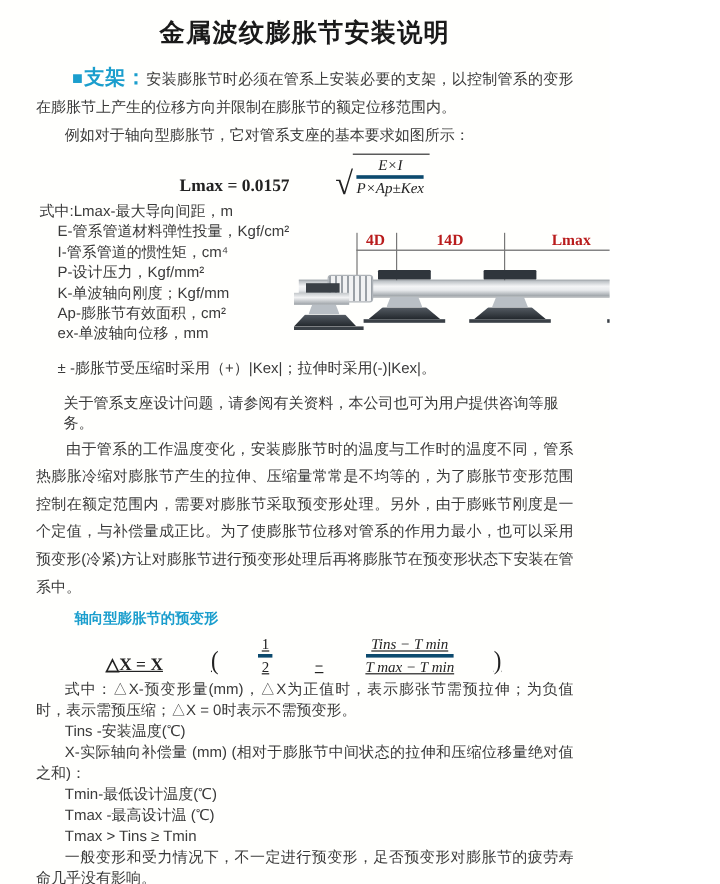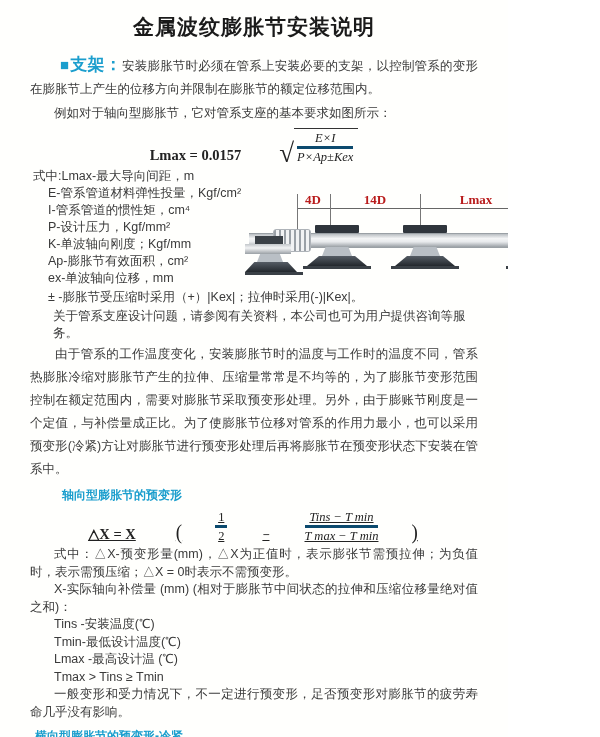--- a/index.html
+++ b/index.html
@@ -35,22 +35,22 @@
   .paren{font-size:19px;font-weight:normal;transform:scaleY(1.15);margin:0 2px;}
   .minus{margin:0 4px;font-weight:bold;}
   .f2{margin:5px 0 3px;text-decoration:underline;}
   .f3{margin:5px 0 0;}
   .f3 .frac{margin:0 5px;}
 
   
   .defs{margin:2px 30px 0 33px;line-height:17px;}
   .def-line{white-space:nowrap;}
   .def-line.sub{padding-left:15px;}
-  .def-line.pm{margin-top:2px;}
-  .def-line.svc{margin-top:2px;padding-left:20px;white-space:normal;}
+  .def-line.pm{margin-top:12px;}
+  .def-line.svc{margin-top:12px;padding-left:20px;white-space:normal;}
 
   
   .sec-head{margin:12px 30px 0;color:#1b9ecd;font-weight:bold;font-size:18px;line-height:22px;}
   .sec-head .sq{font-size:15px;margin-right:1px;}
   .body-para{margin:1px 30px 0;line-height:23px;text-align:justify;text-indent:25px;}
   .sub-head{margin:4px 0 0 62px;color:#1b9ecd;font-weight:bold;font-size:12px;line-height:20px;}
   .sub-head.lateral{margin:5px 0 0 35px;}
   .notes{margin:3px 30px 0;line-height:17.5px;}
   .note-line{text-indent:24px;text-align:justify;}
 
@@ -176,24 +176,24 @@
     </span>
     <span class="minus">−</span>
     <span class="frac it">
       <span class="num">Tins − T min</span>
       <span class="den">T max − T min</span>
     </span>
     <span class="paren">)</span>
   </div>
   <div class="notes">
     <div class="note-line">式中：△X-预变形量(mm)，△X为正值时，表示膨张节需预拉伸；为负值时，表示需预压缩；△X = 0时表示不需预变形。</div>
+    <div class="note-line">Tins -安装温度(℃)</div>
     <div class="note-line">X-实际轴向补偿量 (mm) (相对于膨胀节中间状态的拉伸和压缩位移量绝对值之和)：</div>
-    <div class="note-line">Tins -安装温度(℃)</div>
     <div class="note-line">Tmin-最低设计温度(℃)</div>
-    <div class="note-line">Lmax -最高设计温 (℃)</div>
+    <div class="note-line">Tmax -最高设计温 (℃)</div>
     <div class="note-line">Tmax &gt; Tins ≥ Tmin</div>
     <div class="note-line">一般变形和受力情况下，不一定进行预变形，足否预变形对膨胀节的疲劳寿命几乎没有影响。</div>
   </div>
 
   <div class="sub-head lateral">横向型膨胀节的预变形-冷紧</div>
   <div class="formula f3">
     <span class="f-lhs">△Y =</span>
     <span class="frac">
       <span class="num">1</span>
       <span class="den">2</span>

